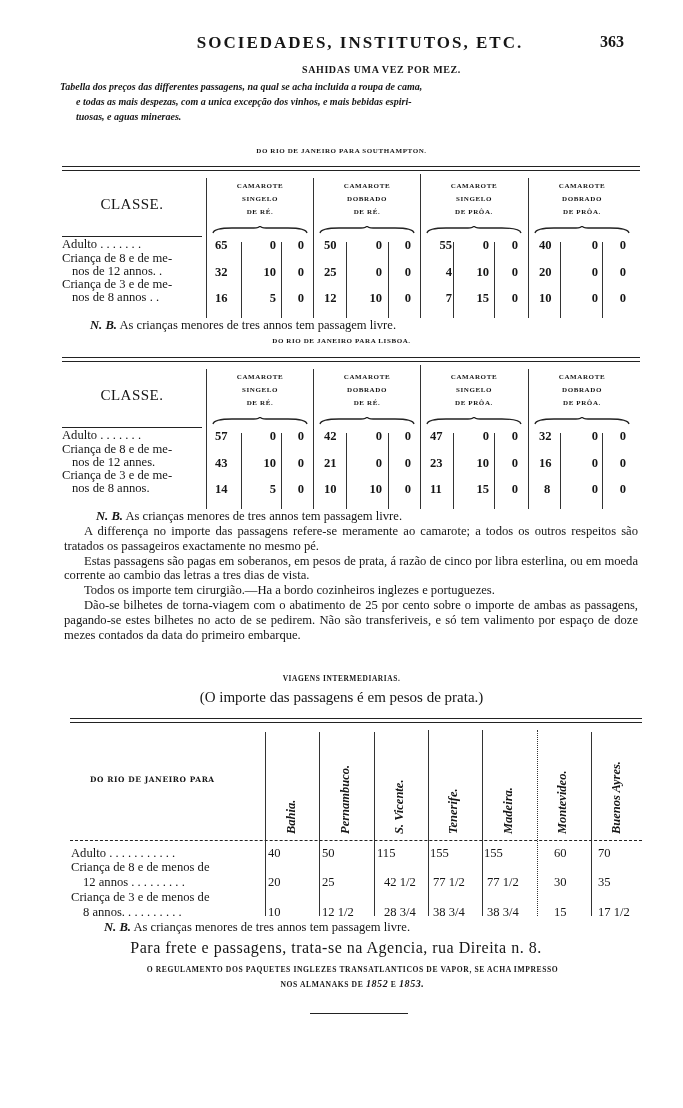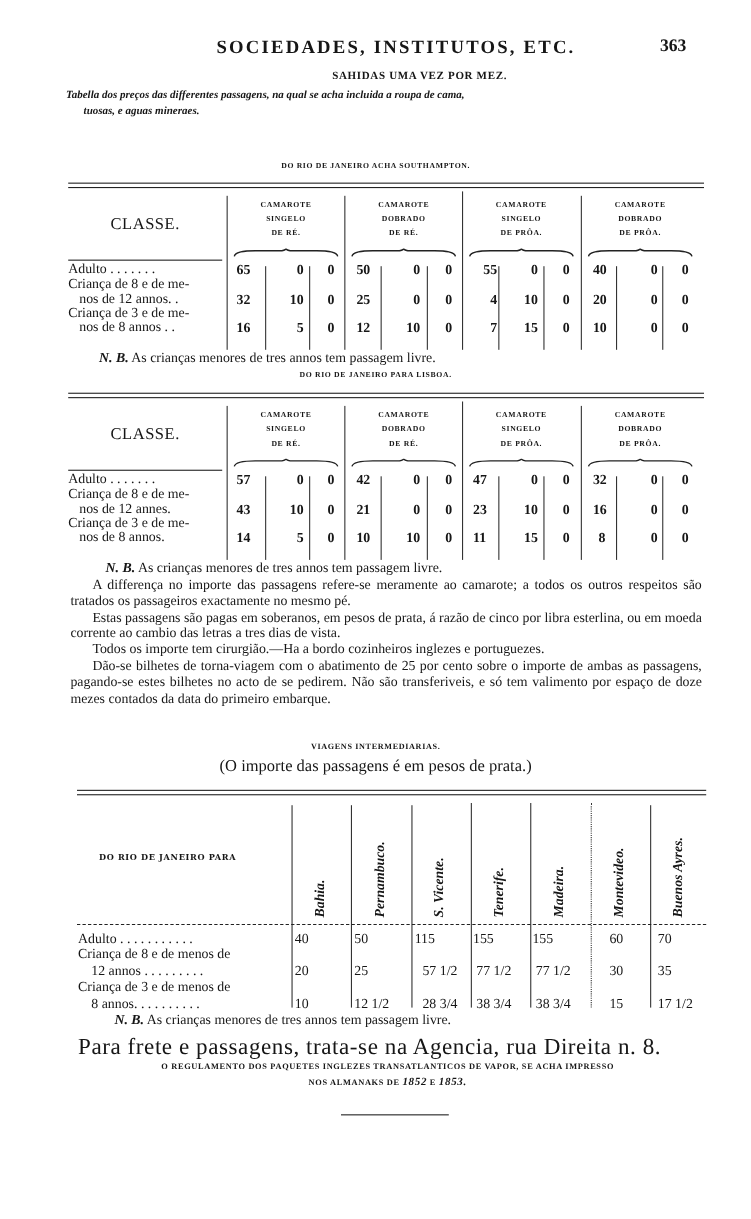--- a/index.html
+++ b/index.html
@@ -62,45 +62,46 @@
   .vert-head {
     position: absolute; writing-mode: vertical-rl; transform: rotate(180deg);
     font-family: "Liberation Serif", serif; font-style: italic; font-weight: bold; font-size: 12.5px;
     white-space: nowrap;
   }
   .from-label { font-size: 7.4px; letter-spacing: 0.6px; font-weight: bold; }
   .dash-rule { position: absolute; height: 0; border-top: 1.5px dashed #222; }
   .icell { position: absolute; font-family: "Liberation Serif", serif; font-size: 12.6px; white-space: nowrap; }
 
   .agency {
-    left: 0; width: 672px; text-align: center; font-family: "Liberation Serif", serif; font-size: 21px; letter-spacing: 0.5px;
+    left: 0; width: 672px; text-align: center; font-family: "Liberation Serif", serif; font-size: 16px; letter-spacing: 0.5px;
   }
   .regulation {
     left: 60px; width: 585px; text-align: center; font-family: "Liberation Serif", serif;
     font-weight: bold; font-size: 7.6px; letter-spacing: 0.6px; line-height: 14px;
   }
   .regulation .yr { font-size: 10px; font-style: italic; }
   .endrule { left: 310px; top: 1013px; width: 98px; border-top: 1.5px solid #222; }
 </style>
 </head>
 <body>
 
 <div class="page">
 
   <div class="abs running-head">SOCIEDADES, INSTITUTOS, ETC.</div>
   <div class="abs page-number">363</div>
 
   <div class="abs subhead" style="top:64px;font-size:10px;margin-left:40px;">SAHIDAS UMA VEZ POR MEZ.</div>
 
   <div class="abs intro">
     <span style="display:block;">Tabella dos preços das differentes passagens, na qual se acha incluida a roupa de cama,</span>
+    <span class="line2">e todas as mais despezas, com a unica excepção dos vinhos, e mais bebidas espiri-</span>
     <span class="line2">tuosas, e aguas mineraes.</span>
   </div>
 
-  <div class="abs subhead route-title" style="top:147px;">DO RIO DE JANEIRO ACHA SOUTHAMPTON.</div>
+  <div class="abs subhead route-title" style="top:147px;">DO RIO DE JANEIRO PARA SOUTHAMPTON.</div>
   <div class="rule" style="left:62px;top:166px;width:578px;"></div>
   <div class="rule thin" style="left:62px;top:170px;width:578px;"></div>
 
   <div class="fare-table" style="top:170px;height:150px;">
     <div class="classe-head" style="top:26px;">CLASSE.</div>
     <div class="classe-under" style="top:66px;"></div>
 
     <div class="vline" style="left:144px;top:8px;height:140px;"></div>
     <div class="vline" style="left:251px;top:8px;height:140px;"></div>
     <div class="vline" style="left:358px;top:4px;height:144px;border-left-width:1.5px;"></div>
@@ -357,21 +358,21 @@
   <div class="icell" style="left:268px;top:846px;">40</div>
   <div class="icell" style="left:322px;top:846px;">50</div>
   <div class="icell" style="left:377px;top:846px;">115</div>
   <div class="icell" style="left:430px;top:846px;">155</div>
   <div class="icell" style="left:484px;top:846px;">155</div>
   <div class="icell" style="left:554px;top:846px;">60</div>
   <div class="icell" style="left:598px;top:846px;">70</div>
 
   <div class="icell" style="left:268px;top:875px;">20</div>
   <div class="icell" style="left:322px;top:875px;">25</div>
-  <div class="icell" style="left:384px;top:875px;">57 1/2</div>
+  <div class="icell" style="left:384px;top:875px;">42 1/2</div>
   <div class="icell" style="left:433px;top:875px;">77 1/2</div>
   <div class="icell" style="left:487px;top:875px;">77 1/2</div>
   <div class="icell" style="left:554px;top:875px;">30</div>
   <div class="icell" style="left:598px;top:875px;">35</div>
 
   <div class="icell" style="left:268px;top:905px;">10</div>
   <div class="icell" style="left:322px;top:905px;">12 1/2</div>
   <div class="icell" style="left:384px;top:905px;">28 3/4</div>
   <div class="icell" style="left:433px;top:905px;">38 3/4</div>
   <div class="icell" style="left:487px;top:905px;">38 3/4</div>

